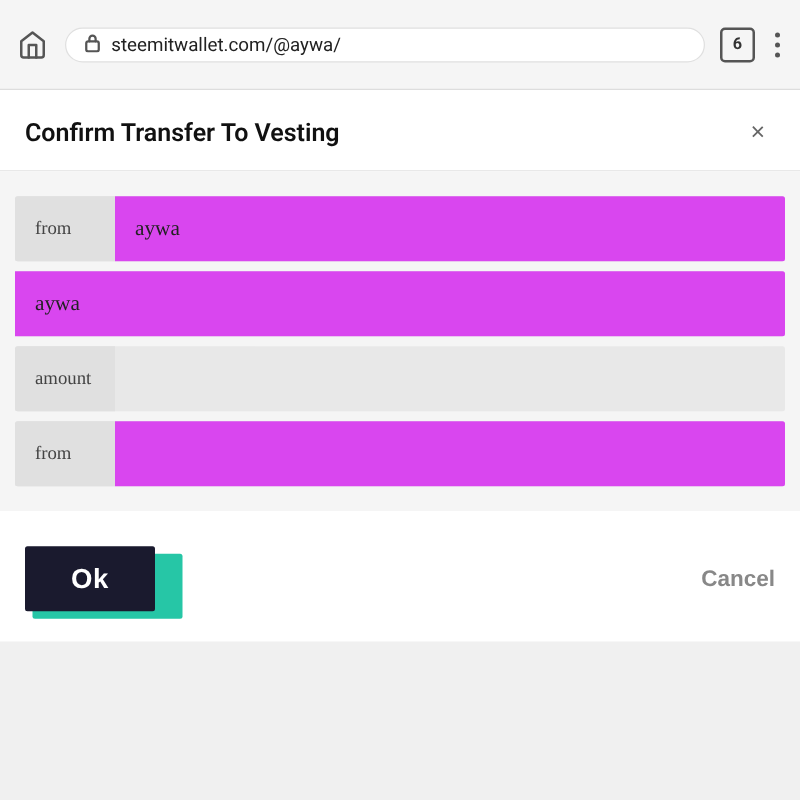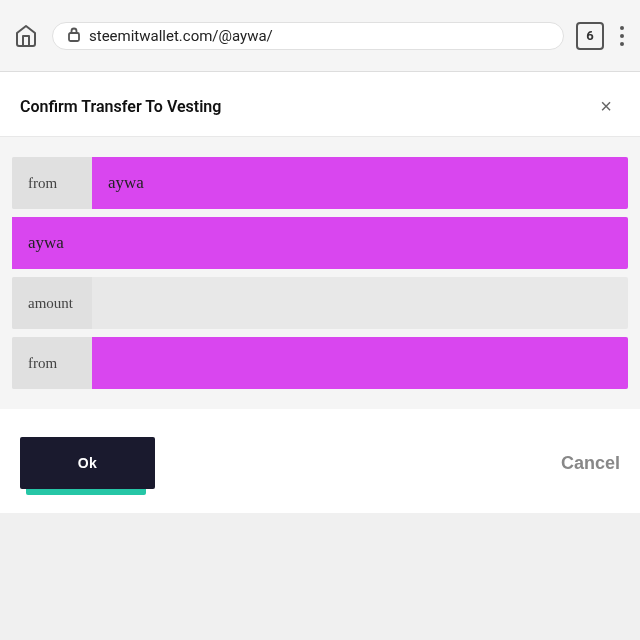--- a/index.html
+++ b/index.html
@@ -96,21 +96,21 @@
 
     .modal-header {
       display: flex;
       justify-content: space-between;
       align-items: center;
       padding: 20px 20px 16px 20px;
       border-bottom: 1px solid #e8e8e8;
     }
 
     .modal-title {
-      font-size: 16px;
+      font-size: 20px;
       font-weight: 600;
       color: #111;
     }
 
     .close-btn {
       font-size: 20px;
       color: #666;
       cursor: pointer;
       background: none;
       border: none;
@@ -180,23 +180,23 @@
       border-radius: 2px;
       z-index: 0;
     }
 
     .ok-btn {
       position: relative;
       z-index: 1;
       background: #1a1a2e;
       color: white;
       border: none;
-      width: 135px;
+      width: 104px;
       height: 52px;
-      font-size: 14px;
+      font-size: 22px;
       font-weight: 600;
       cursor: pointer;
       border-radius: 2px;
       letter-spacing: 0.5px;
     }
 
     .cancel-btn {
       background: none;
       border: none;
       font-size: 18px;

